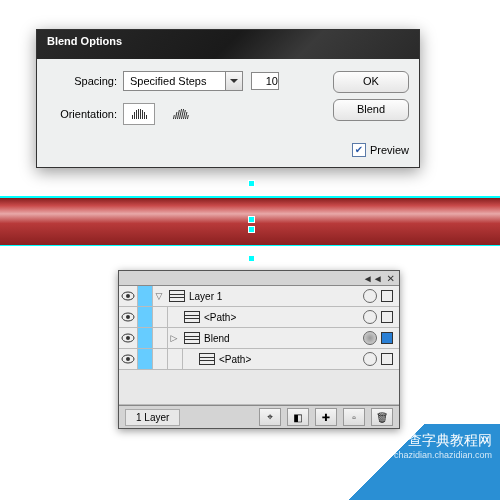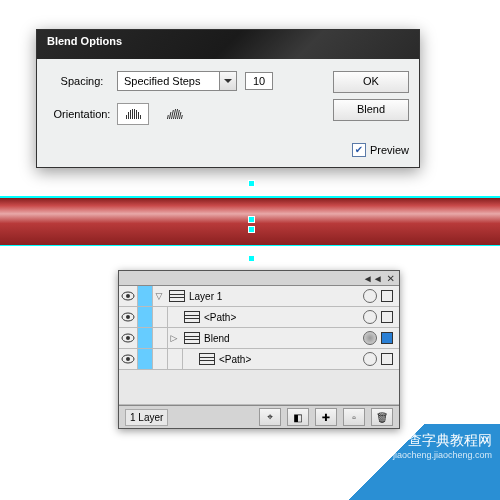--- a/index.html
+++ b/index.html
@@ -1,33 +1,33 @@
 <!DOCTYPE html>
 <html><head>
 <meta charset="utf-8">
 <style>
 body{margin:0;font-family:Tahoma,Arial,sans-serif;font-size:11px;background:#fff;width:500px;height:500px;position:relative;overflow:hidden}
 .dlg{position:absolute;left:36px;top:29px;width:382px;border:1px solid #333;box-shadow:0 4px 15px rgba(0,0,0,.4);background:#eef0f0}
 .titlebar{height:24px;background:linear-gradient(135deg,#2a2a2a 0%,#1a1a1a 50%,#3a3a3a 70%,#2a2a2a 100%);color:#fff;font-weight:bold;padding:5px 10px 0;font-size:11px}
 .dlg-body{padding:12px 10px 10px;display:flex}
 .left-col{flex:1}
 .row{display:flex;align-items:center;margin-bottom:12px}
-.lbl{width:70px;text-align:center;}
+.lbl{width:70px;text-align:right;margin-right:6px}
 .combo{display:inline-flex;align-items:center;border:1px solid #888;background:#fff;height:18px;width:118px;position:relative}
 .combo span{padding:0 6px;flex:1}
 .combo .arrow{width:16px;border-left:1px solid #888;background:linear-gradient(#f8f8f8,#ddd);display:flex;align-items:center;justify-content:center;height:18px}
 .combo .arrow:after{content:"";border:4px solid transparent;border-top-color:#333;margin-top:3px}
-.numbox{width:26px;height:16px;border:1px solid #888;background:#fff;margin-left:8px;text-align:center;line-height:16px}
+.numbox{width:26px;height:16px;border:1px solid #888;background:#fff;margin-left:8px;text-align:right;line-height:16px}
 .orient{display:inline-flex;gap:10px}
 .orient-icon{width:30px;height:20px;border:1px solid transparent;display:flex;align-items:center;justify-content:center;background:#eef0f0}
 .orient-icon.sel{border:1px solid #999;background:#fff}
 .spine{display:flex;align-items:flex-end;gap:1px}
 .spine i{width:1px;background:#333;display:block}
 .right-col{width:78px;display:flex;flex-direction:column;gap:6px;align-items:flex-end}
-.btn{width:74px;height:20px;border:1px solid #888;background:linear-gradient(#fdfdfd,#e6e6e6);text-align:center;line-height:18px;cursor:pointer;border-radius:0}
+.btn{width:74px;height:20px;border:1px solid #888;background:linear-gradient(#fdfdfd,#e6e6e6);text-align:center;line-height:18px;cursor:pointer;border-radius:6px}
 .prev{display:flex;align-items:center;gap:4px;margin-top:16px;justify-content:flex-end}
 .chk{width:12px;height:12px;border:1px solid #5a7aa8;background:#fff;display:flex;align-items:center;justify-content:center;color:#2a5aa8;font-size:10px;line-height:10px}
 .ribbon{position:absolute;left:0;top:197px;width:500px;height:48px;background:linear-gradient(180deg,#7a1818 0%,#c94a4a 18%,#e8a8a8 35%,#b83a3a 55%,#8a2020 100%);outline:1px solid #0ff}
 .ribbon:before{content:"";position:absolute;left:0;right:0;top:0;height:1px;background:#0ff}
 .handle{position:absolute;width:5px;height:5px;background:#0ff;border:1px solid #fff}
 .panel{position:absolute;left:118px;top:270px;width:280px;border:1px solid #555;background:#d4d4d4;box-shadow:0 2px 8px rgba(0,0,0,.4)}
 .panel-tabs{height:14px;display:flex;align-items:center;justify-content:flex-end;padding:0 4px;gap:4px}
 .panel-tabs span{font-size:10px;cursor:pointer;color:#333}
 .panel-hdr{height:20px;background:#d4d4d4;padding:0 6px;display:flex;align-items:center;border-top:1px solid #aaa}
 .panel-hdr .tab{background:#d4d4d4;border:1px solid #888;border-bottom:none;padding:2px 7px;font-size:10px;font-weight:bold;letter-spacing:1px}
@@ -44,21 +44,21 @@
 .tog{width:12px;text-align:center;color:#666;font-size:9px}
 .swatch{width:14px;height:10px;border:1px solid #333;margin:0 4px;position:relative}
 .swatch.dbl:before{content:"";position:absolute;left:0;right:0;top:3px;height:1px;background:#333}
 .swatch.dbl:after{content:"";position:absolute;left:0;right:0;bottom:3px;height:1px;background:#333}
 .lname{flex:1;font-size:10px}
 .target{width:12px;height:12px;border:1px solid #666;border-radius:50%;margin-right:4px}
 .target.fill{background:radial-gradient(#999,#ddd)}
 .sq{width:10px;height:10px;border:1px solid #333;margin-right:6px}
 .sq.on{background:#2a7fd4}
 .panel-foot{height:22px;display:flex;align-items:center;padding:0 6px;gap:6px;background:#d4d4d4}
-.panel-foot .count{font-size:10px;padding:2px 4px;border:1px solid #aaa;background:#e8e8e8}
+.panel-foot .count{font-size:10px;padding:2px 10px;border:1px solid #aaa;background:#e8e8e8}
 .foot-btn{width:20px;height:16px;border:1px solid #999;background:linear-gradient(#f4f4f4,#ddd);display:flex;align-items:center;justify-content:center;font-size:10px}
 .watermark{position:absolute;right:0;bottom:0;width:160px;height:60px;background:linear-gradient(135deg,transparent 40%,#2a8fd4 40%);color:#fff;font-size:14px;display:flex;align-items:flex-start;justify-content:flex-end;padding:8px;font-family:"Microsoft YaHei",sans-serif}
 .watermark small{font-size:9px;display:block;opacity:.8}
 </style>
 </head>
 <body>
 
 <div class="dlg">
   <div class="titlebar">
     <span>Blend Options</span>
@@ -196,15 +196,15 @@
     <div class="foot-btn">◧</div>
     <div class="foot-btn">✚</div>
     <div class="foot-btn">▫</div>
     <div class="foot-btn">🗑</div>
   </div>
 </div>
 
 <div class="watermark">
   <div style="text-align:right">
     <span>查字典教程网</span><br>
-    <small>jiaocheng.jiaocheng.com</small>
+    <small>chazidian.chazidian.com</small>
   </div>
 </div>
 
 </body></html>

